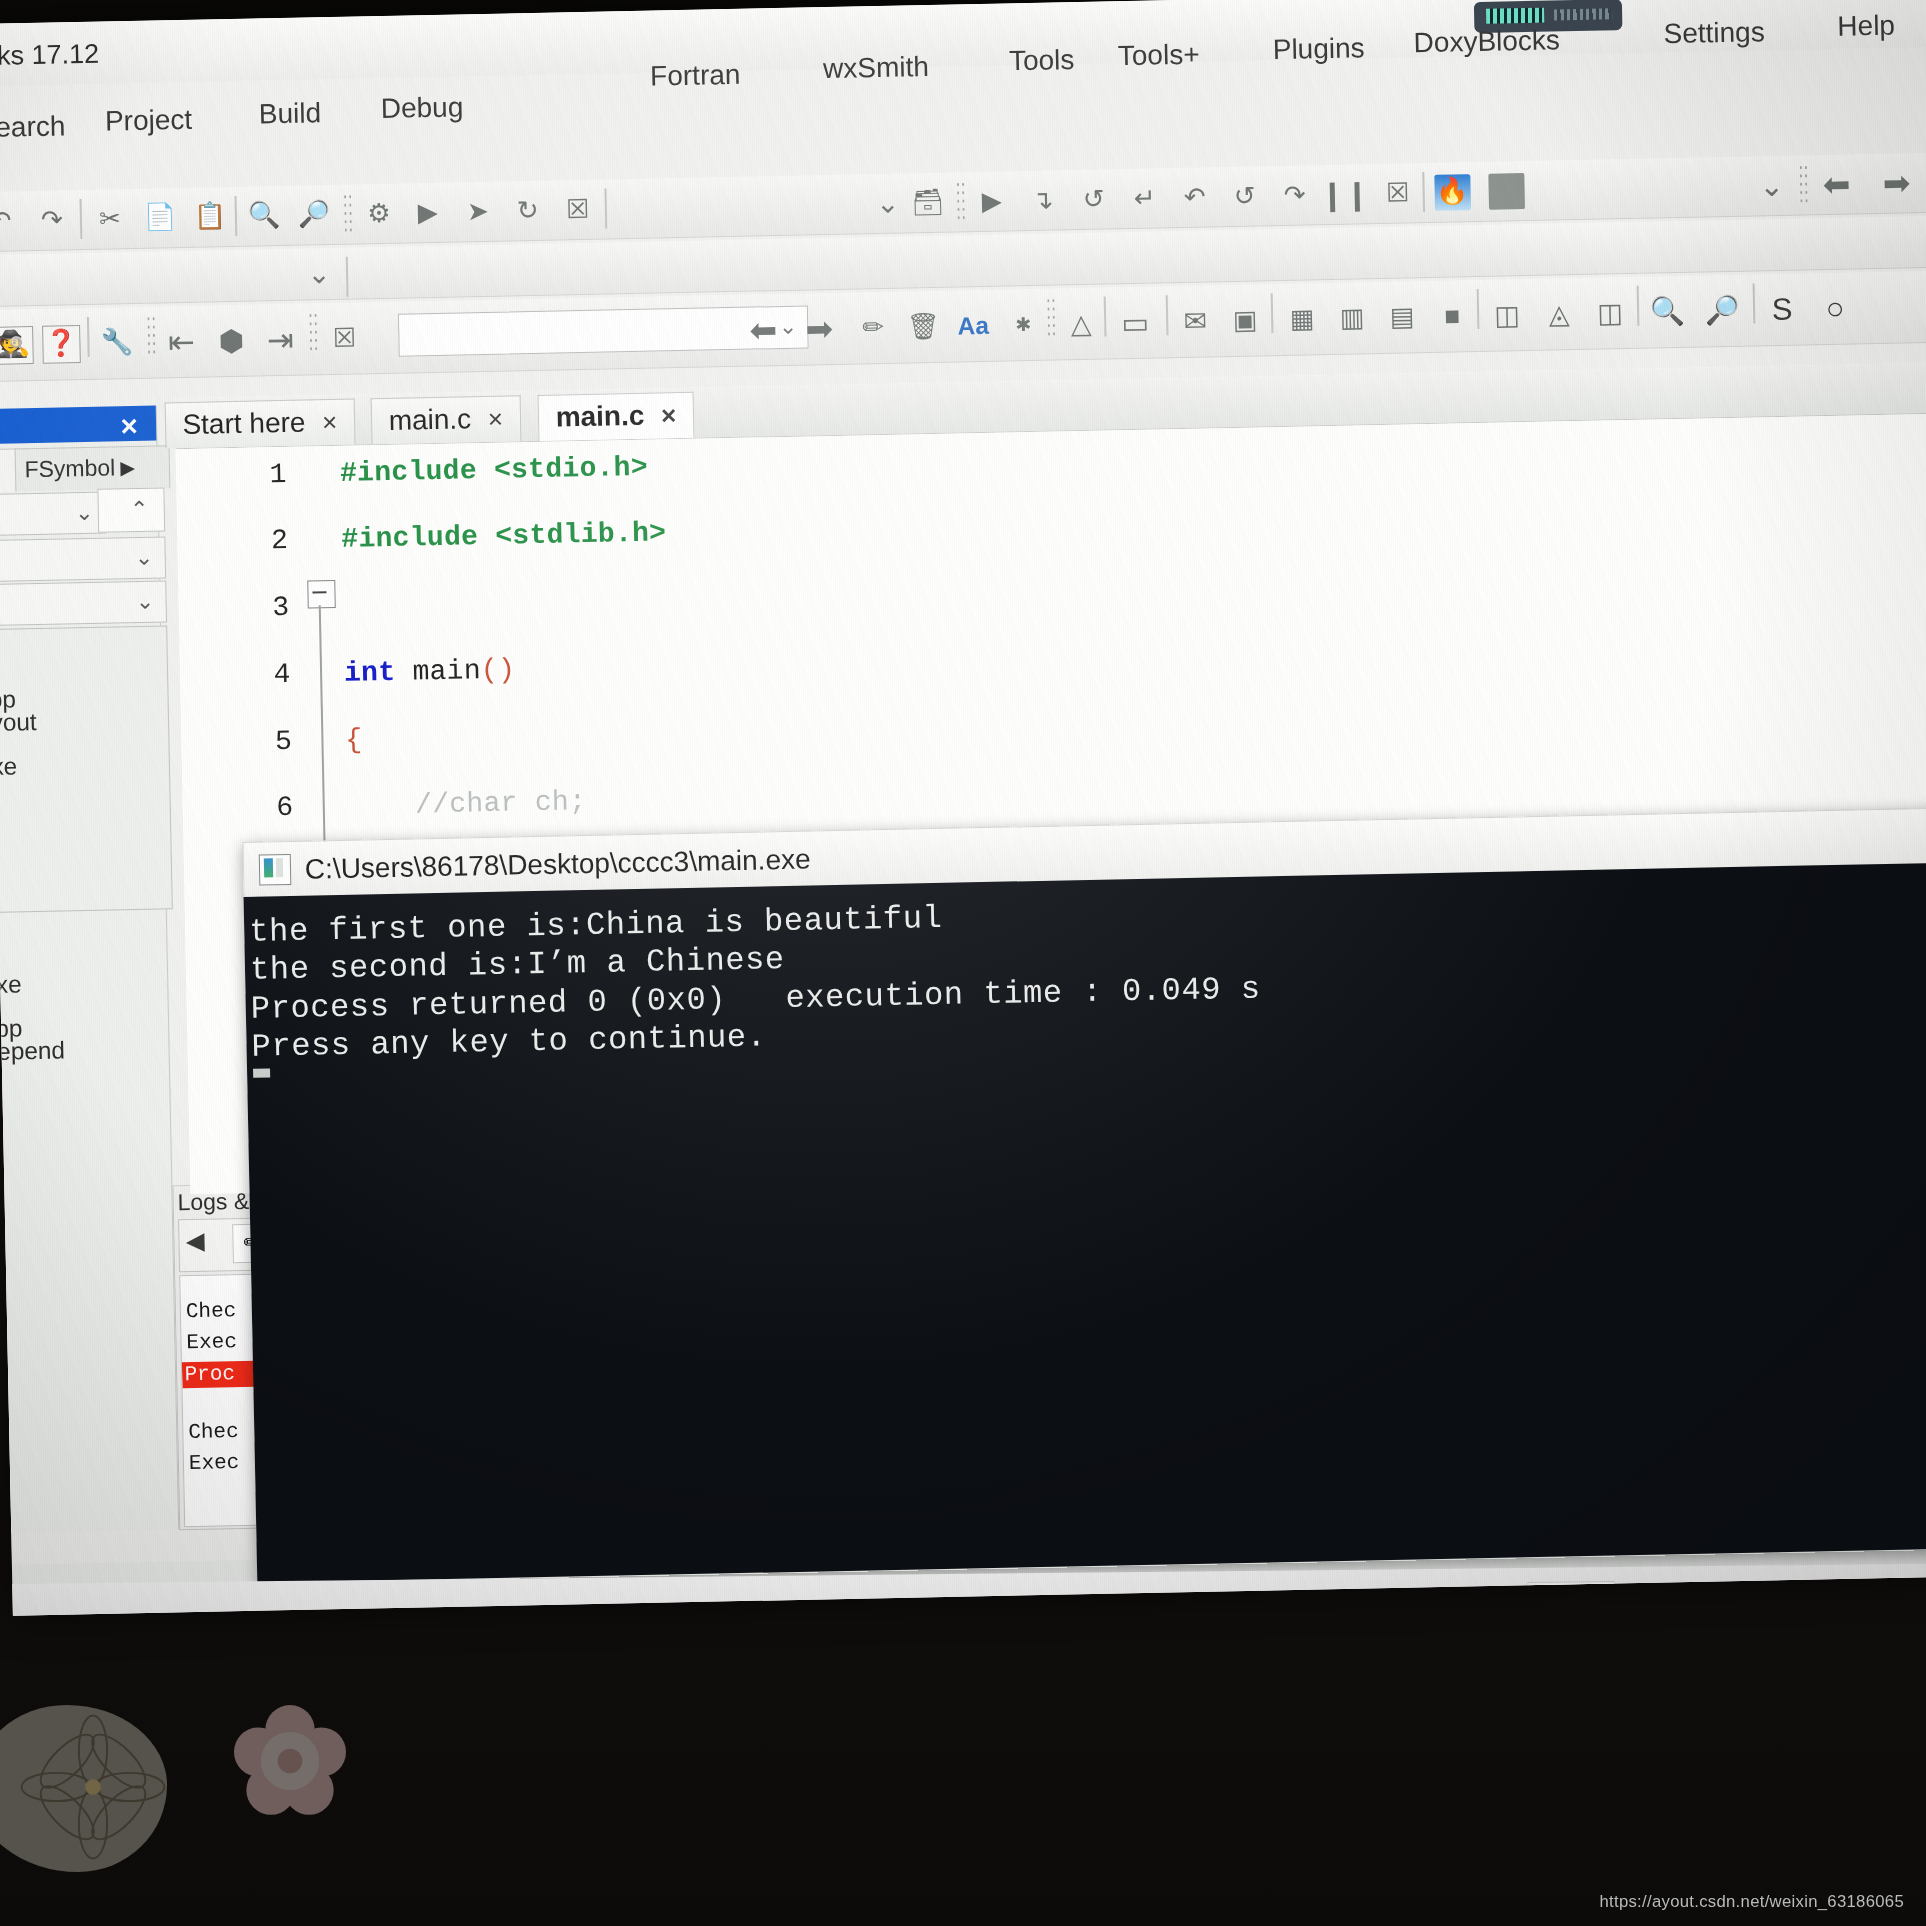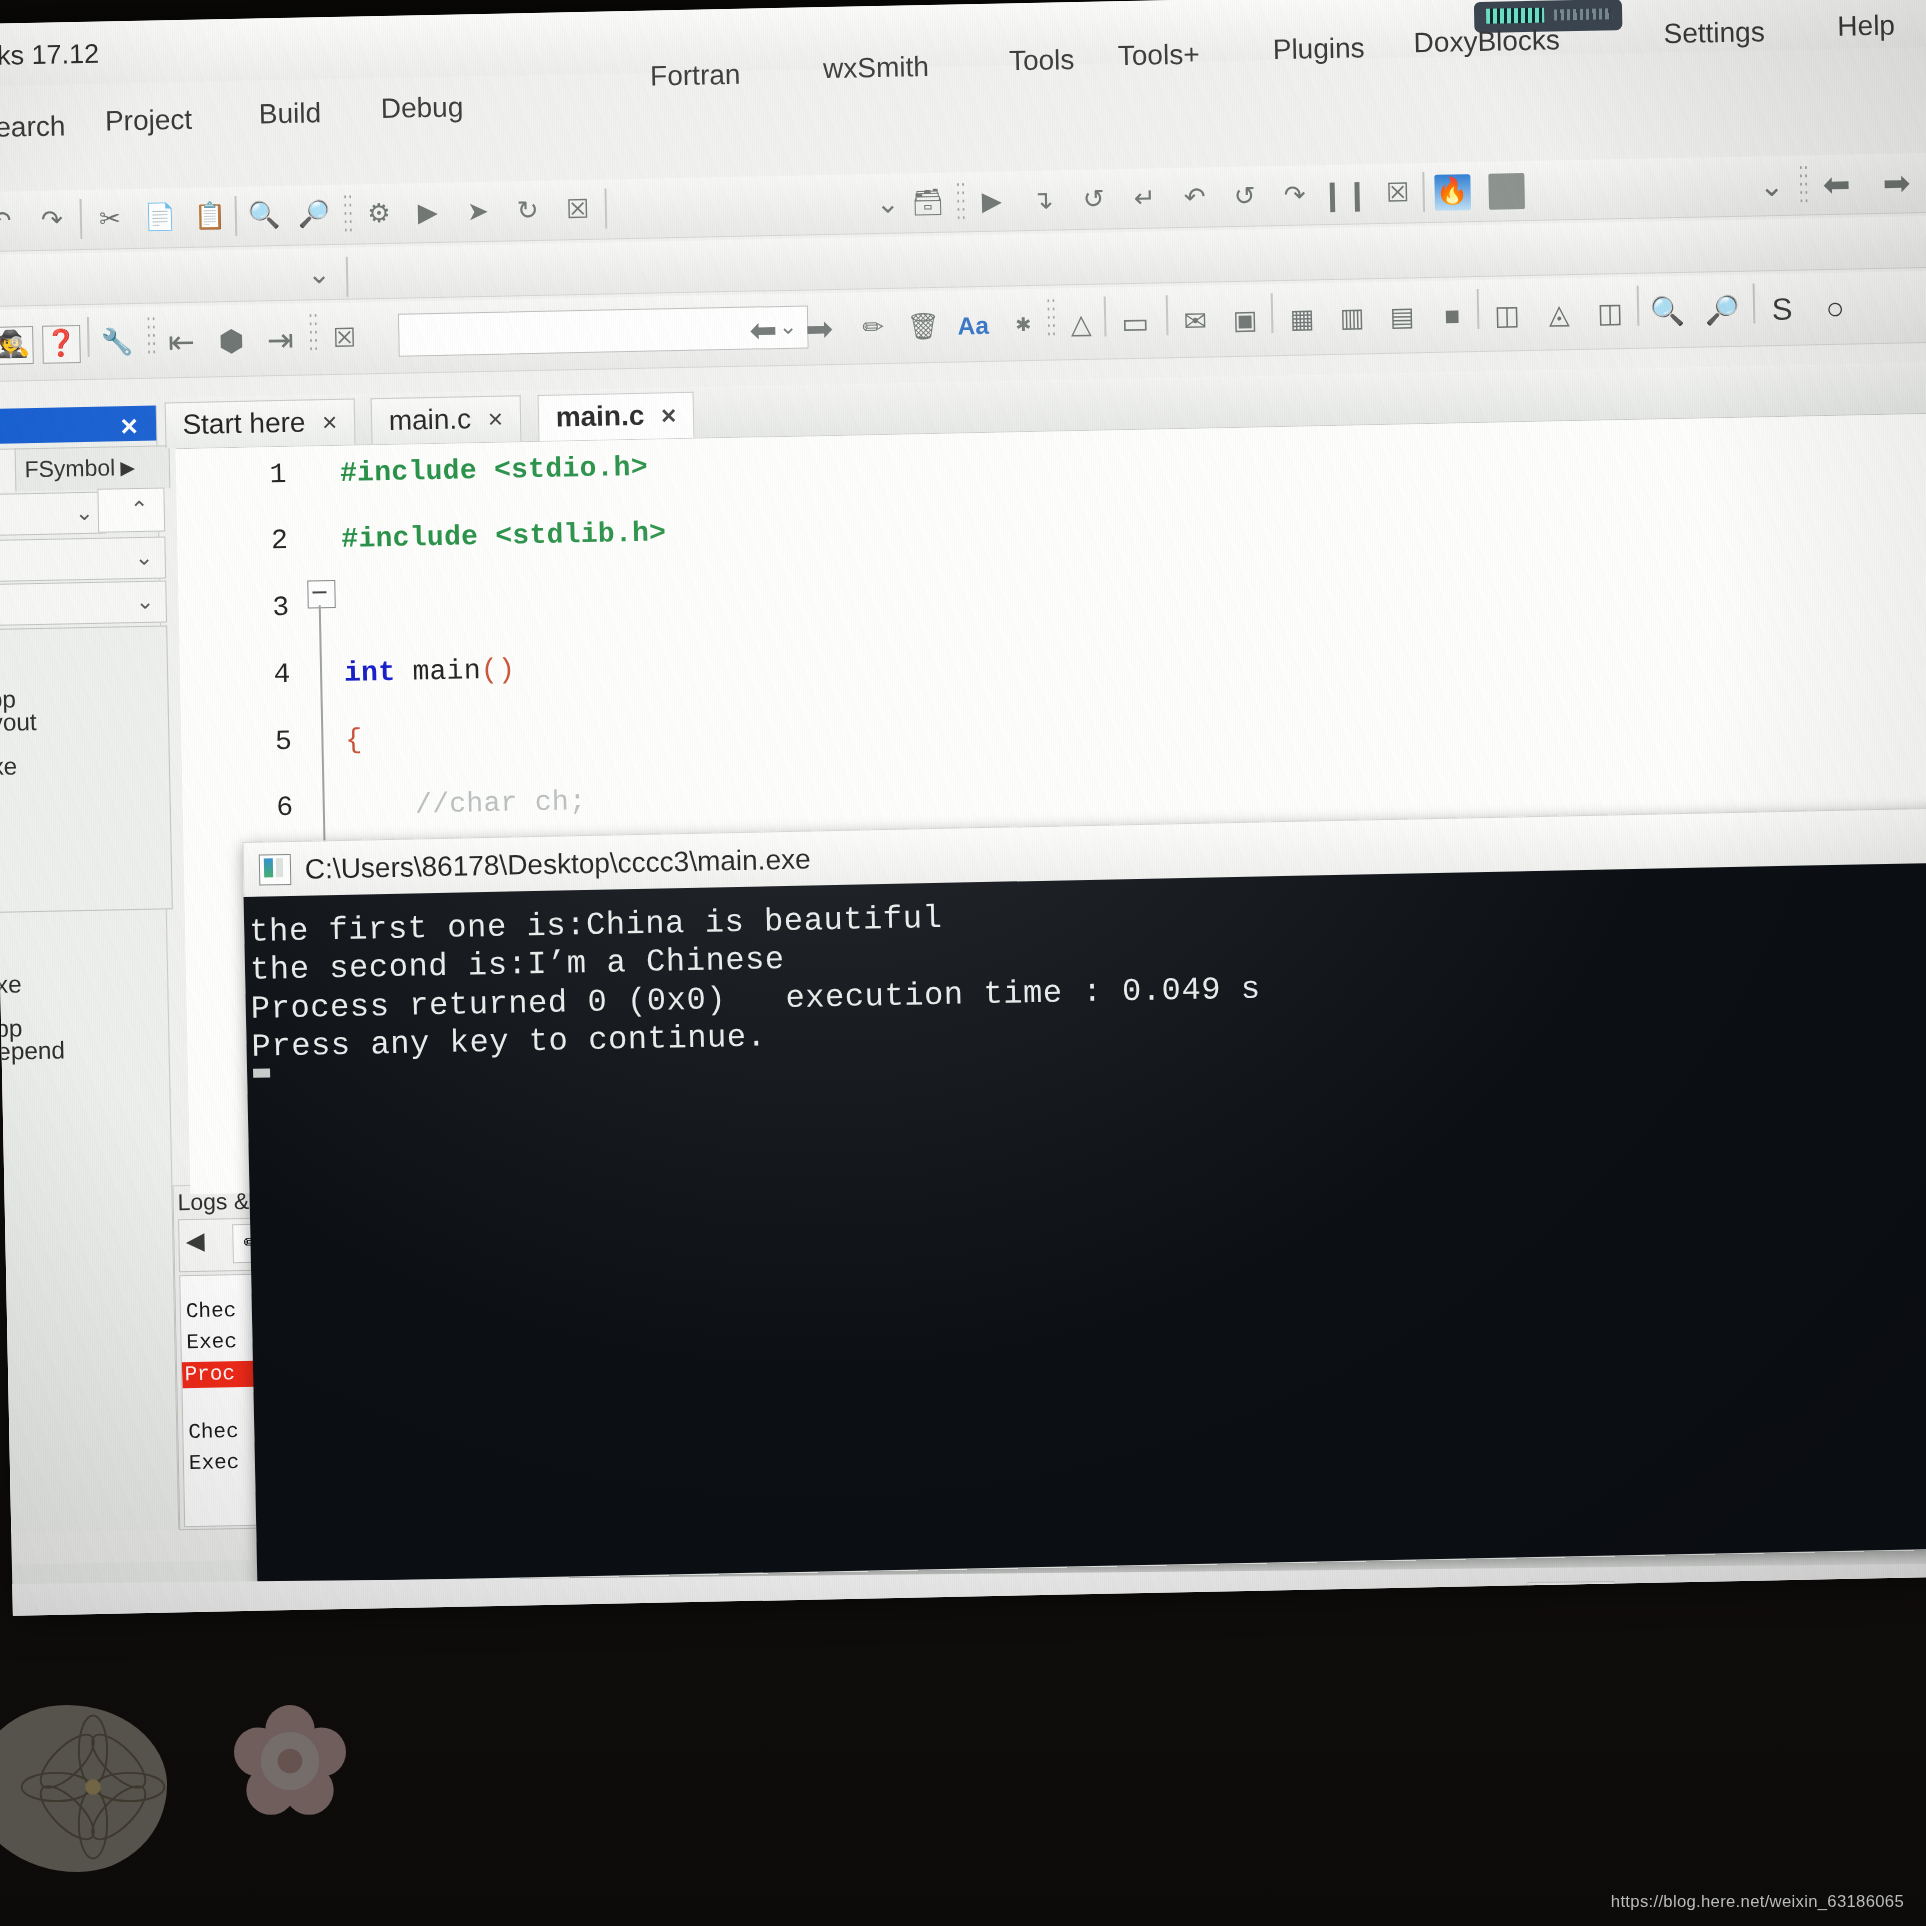--- a/index.html
+++ b/index.html
@@ -522,15 +522,15 @@
         <svg viewBox="0 0 100 100" width="82" height="82">
           <rect x="14" y="18" width="72" height="58" fill="#ffffff" stroke="#c3c6c2" stroke-width="3"></rect>
           <rect x="20" y="24" width="40" height="46" fill="#2f8e8e"></rect>
           <rect x="66" y="24" width="10" height="46" fill="#7fb3d0"></rect>
         </svg>
       </div>
 
     </div>
   </div>
 
-  <div class="watermark">https://blog.here.net/weixin_63186065</div>
+  <div class="watermark">https://ayout.csdn.net/weixin_63186065</div>
 </div>
 
 
 </body></html>

